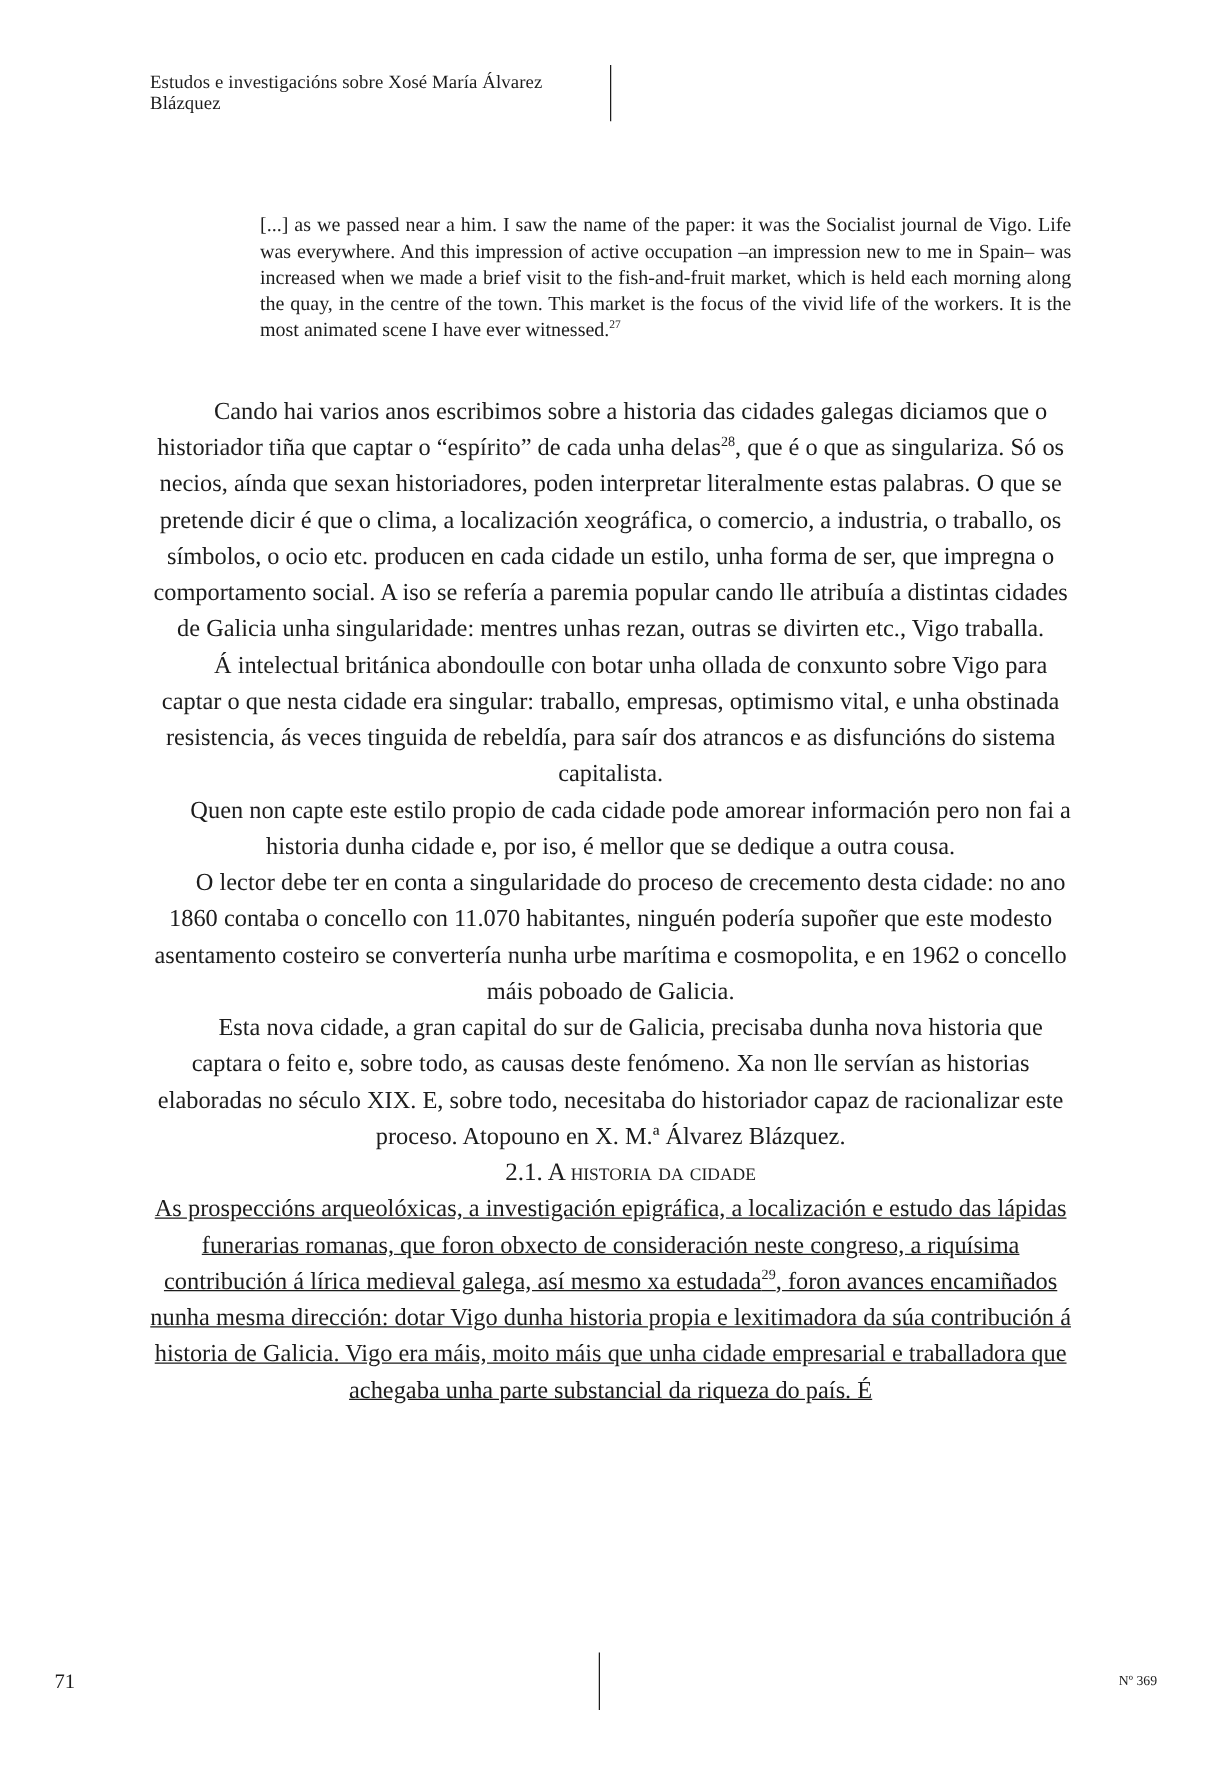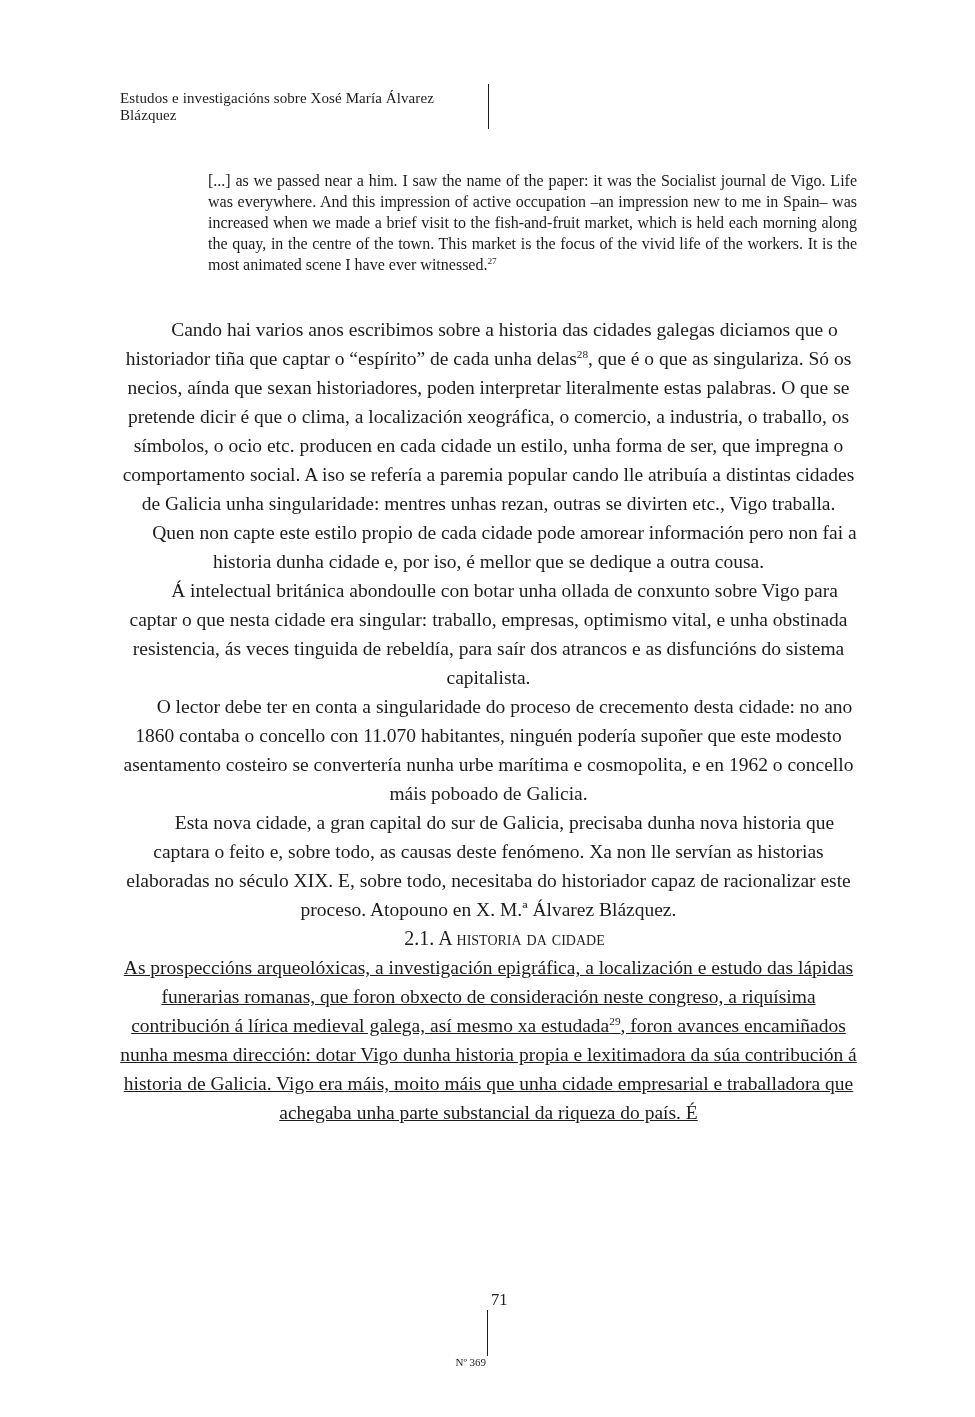--- a/index.html
+++ b/index.html
@@ -13,21 +13,20 @@
     overflow: hidden;
   }
 
   
   .header {
     position: absolute;
     top: 52px;
     left: 120px;
     display: flex;
     align-items: center;
-    margin-top: 32px;
   }
   .header-left {
     width: 368px;
     font-size: 15px;
     letter-spacing: 0.1px;
   }
   .header-divider {
     width: 1px;
     height: 45px;
     background: #1c1c1c;
@@ -85,23 +84,22 @@
   }
 
   
   .footer {
     position: absolute;
     top: 1322px;
     left: 0;
     width: 975px;
     height: 46px;
     display: flex;
-    justify-content: flex-end;
+    justify-content: space-between;
     align-items: center;
-    flex-direction: column;
   }
   .footer-page {
     width: 60px;
     text-align: right;
     padding-right: 20px;
     font-size: 16.5px;
   }
   .footer-divider {
     width: 1px;
     height: 46px;
@@ -128,23 +126,23 @@
   <div class="content">
 
     <div class="quote">
       <span>[...] as we passed near a him. I saw the name of the paper: it was the Socialist journal de Vigo. Life was everywhere. And this impression of active occupation –an impression new to me in Spain– was increased when we made a brief visit to the fish-and-fruit market, which is held each morning along the quay, in the centre of the town. This market is the focus of the vivid life of the workers. It is the most animated scene I have ever witnessed.</span><sup>27</sup>
     </div>
 
     <div class="body-text">
 
       <p><span>Cando hai varios anos escribimos sobre a historia das cidades galegas diciamos que o historiador tiña que captar o “espírito” de cada unha delas</span><sup>28</sup><span>, que é o que as singulariza. Só os necios, aínda que sexan historiadores, poden interpretar literalmente estas palabras. O que se pretende dicir é que o clima, a localización xeográfica, o comercio, a industria, o traballo, os símbolos, o ocio etc. producen en cada cidade un estilo, unha forma de ser, que impregna o comportamento social. A iso se refería a paremia popular cando lle atribuía a distintas cidades de Galicia unha singularidade: mentres unhas rezan, outras se divirten etc., Vigo traballa.</span></p>
 
+      <p>Á intelectual británica abondoulle con botar unha ollada de conxunto sobre Vigo para captar o que nesta cidade era singular: traballo, empresas, optimismo vital, e unha obstinada resistencia, ás veces tinguida de rebeldía, para saír dos atrancos e as disfuncións do sistema capitalista.</p>
+
       <p>Quen non capte este estilo propio de cada cidade pode amorear información pero non fai a historia dunha cidade e, por iso, é mellor que se dedique a outra cousa.</p>
-
-      <p>Á intelectual británica abondoulle con botar unha ollada de conxunto sobre Vigo para captar o que nesta cidade era singular: traballo, empresas, optimismo vital, e unha obstinada resistencia, ás veces tinguida de rebeldía, para saír dos atrancos e as disfuncións do sistema capitalista.</p>
 
       <p>O lector debe ter en conta a singularidade do proceso de crecemento desta cidade: no ano 1860 contaba o concello con 11.070 habitantes, ninguén podería supoñer que este modesto asentamento costeiro se convertería nunha urbe marítima e cosmopolita, e en 1962 o concello máis poboado de Galicia.</p>
 
 
       <p>Esta nova cidade, a gran capital do sur de Galicia, precisaba dunha nova historia que captara o feito e, sobre todo, as causas deste fenómeno. Xa non lle servían as historias elaboradas no século XIX. E, sobre todo, necesitaba do historiador capaz de racionalizar este proceso. Atopouno en X. M.ª Álvarez Blázquez.</p>
 
       <p class="section-heading">2.1. A historia da cidade</p>
 
       <p class="no-indent"><span>As prospeccións arqueolóxicas, a investigación epigráfica, a localización e estudo das lápidas funerarias romanas, que foron obxecto de consideración neste congreso, a riquísima contribución á lírica medieval galega, así mesmo xa estudada</span><sup>29</sup><span>, foron avances encamiñados nunha mesma dirección: dotar Vigo dunha historia propia e lexitimadora da súa contribución á historia de Galicia. Vigo era máis, moito máis que unha cidade empresarial e traballadora que achegaba unha parte substancial da riqueza do país. É</span></p>
 

